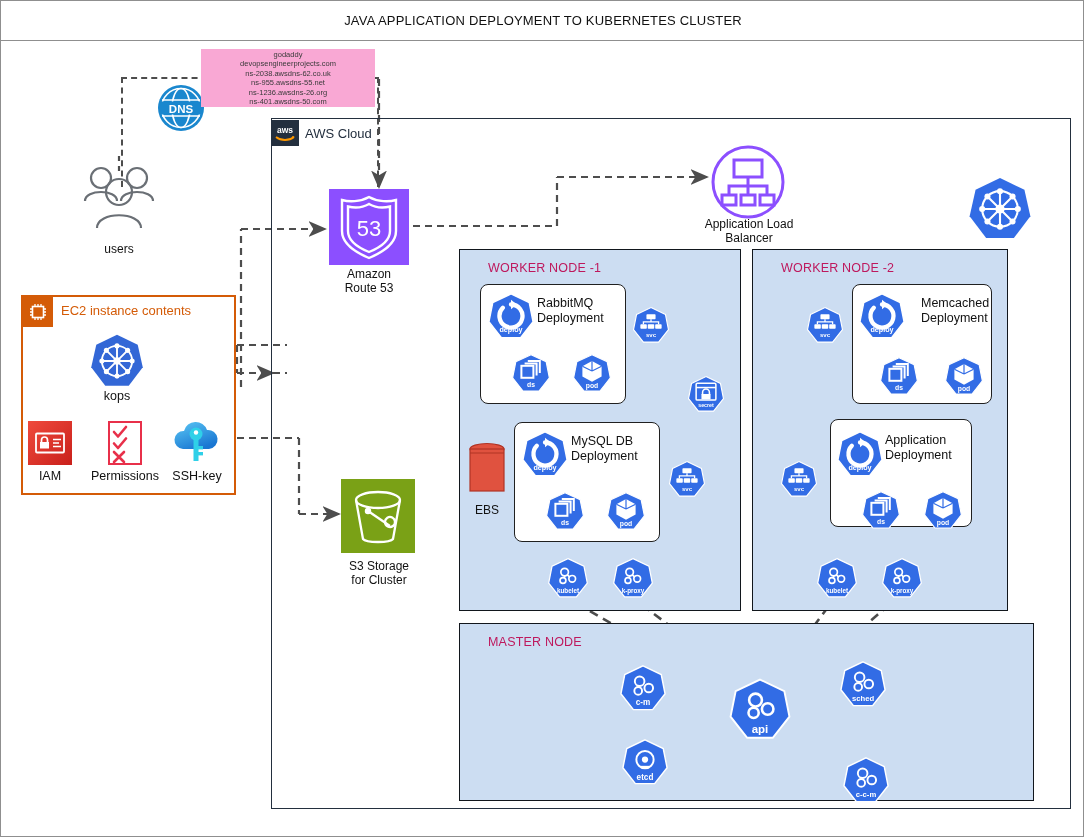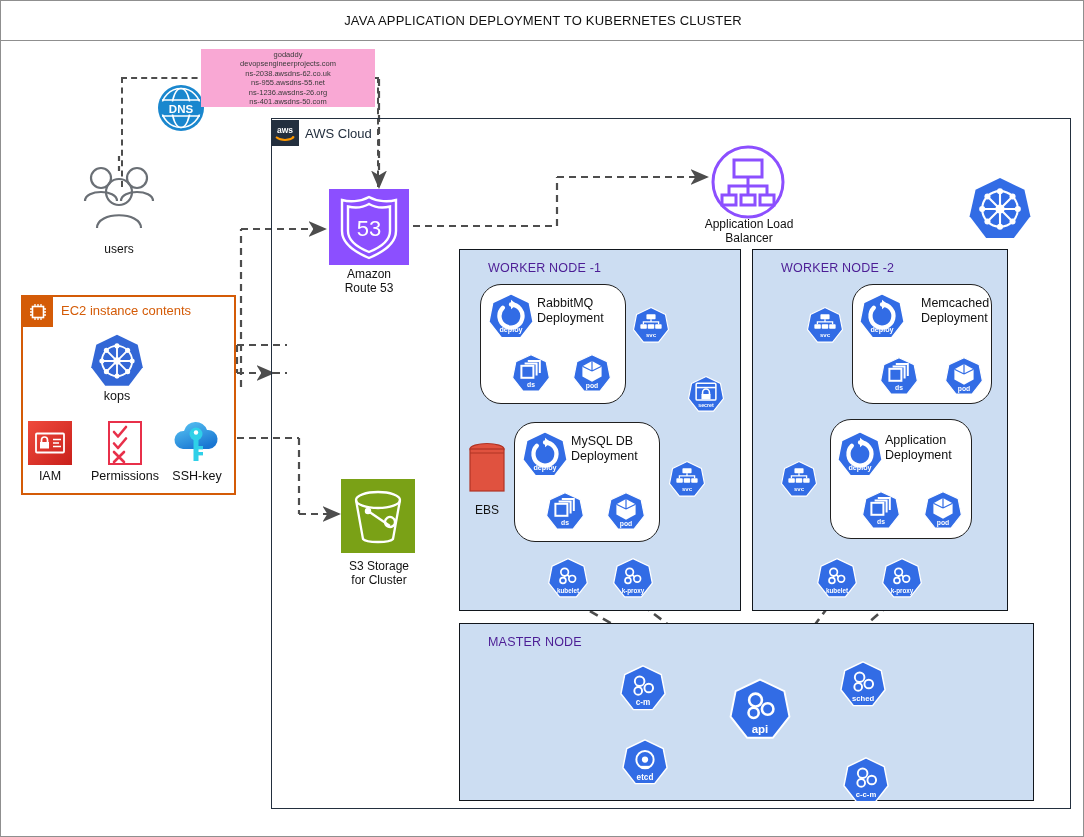--- a/index.html
+++ b/index.html
@@ -38,27 +38,27 @@
 
   
   #ec2-box{position:absolute;left:20px;top:294px;width:215px;height:200px;
       border:2px solid #d45b07;box-sizing:border-box;background:#fff;}
   #ec2-tag{position:absolute;left:22px;top:296px;width:30px;height:30px;background:#d45b07;
       display:flex;align-items:center;justify-content:center;}
   #ec2-label{position:absolute;left:60px;top:302px;font-size:13px;color:#d45b07;}
 
   
   .nodepanel{position:absolute;background:#ccddf2;border:1.4px solid #11161c;box-sizing:border-box;}
-  .nodepanel .node-title{position:absolute;left:28px;top:11px;font-size:12.5px;color:#4c1d95;letter-spacing:.2px;}
+  .nodepanel .node-title{position:absolute;left:28px;top:11px;font-size:12.5px;color:#be185d;letter-spacing:.2px;}
   #worker1{left:458px;top:248px;width:282px;height:362px;}
   #worker2{left:751px;top:248px;width:256px;height:362px;}
   #master{left:458px;top:622px;width:575px;height:178px;}
 
   
-  .deploycard{position:absolute;background:#fff;border:1.4px solid #202020;border-radius:21px;
+  .deploycard{position:absolute;background:#fff;border:1.4px solid #202020;border-radius:8px;
      box-sizing:border-box;}
   .deploycard .dep-title{position:absolute;font-size:12.5px;line-height:15px;color:#111;}
 
   
   .k8slbl{fill:#ffffff;font-family:"Liberation Sans",sans-serif;font-weight:bold;}
 </style>
 </head>
 <body>
 
 <div id="page">
@@ -530,21 +530,21 @@
         <rect x="41.5" y="48" width="17" height="12" rx="2"></rect>
         <rect x="61" y="48" width="17" height="12" rx="2"></rect>
       </g>
       <g stroke="#fff" stroke-width="3.4" fill="none">
           <path d="M50,35 V42 M30,48 V42 H70 V48"></path>
         </g>
       <text class="k8slbl" x="50" y="82" text-anchor="middle" font-size="16">svc</text>
     </svg>
   </div>
 
-  <div class="deploycard" style="left:829px;top:418px;width:142px;height:120px;">
+  <div class="deploycard" style="left:829px;top:418px;width:142px;height:108px;">
     <div class="dep-title" style="left:54px;top:13px;">
       <div>Application</div>
       <div>Deployment</div>
     </div>
   </div>
   <div class="svgwrap" style="left:835px;top:429px;">
     <svg width="48" height="48" viewBox="0 0 100 100">
       <polygon points="50,4 88,22 96,62 70,95 30,95 4,62 12,22" fill="#326ce5" stroke="#fff" stroke-width="3"></polygon>
       <path d="M50,26 a24,24 0 1 1 -17,7" fill="none" stroke="#fff" stroke-width="9" stroke-linecap="round"></path>
       <polygon points="50,16 50,36 62,26" fill="#fff"></polygon>

